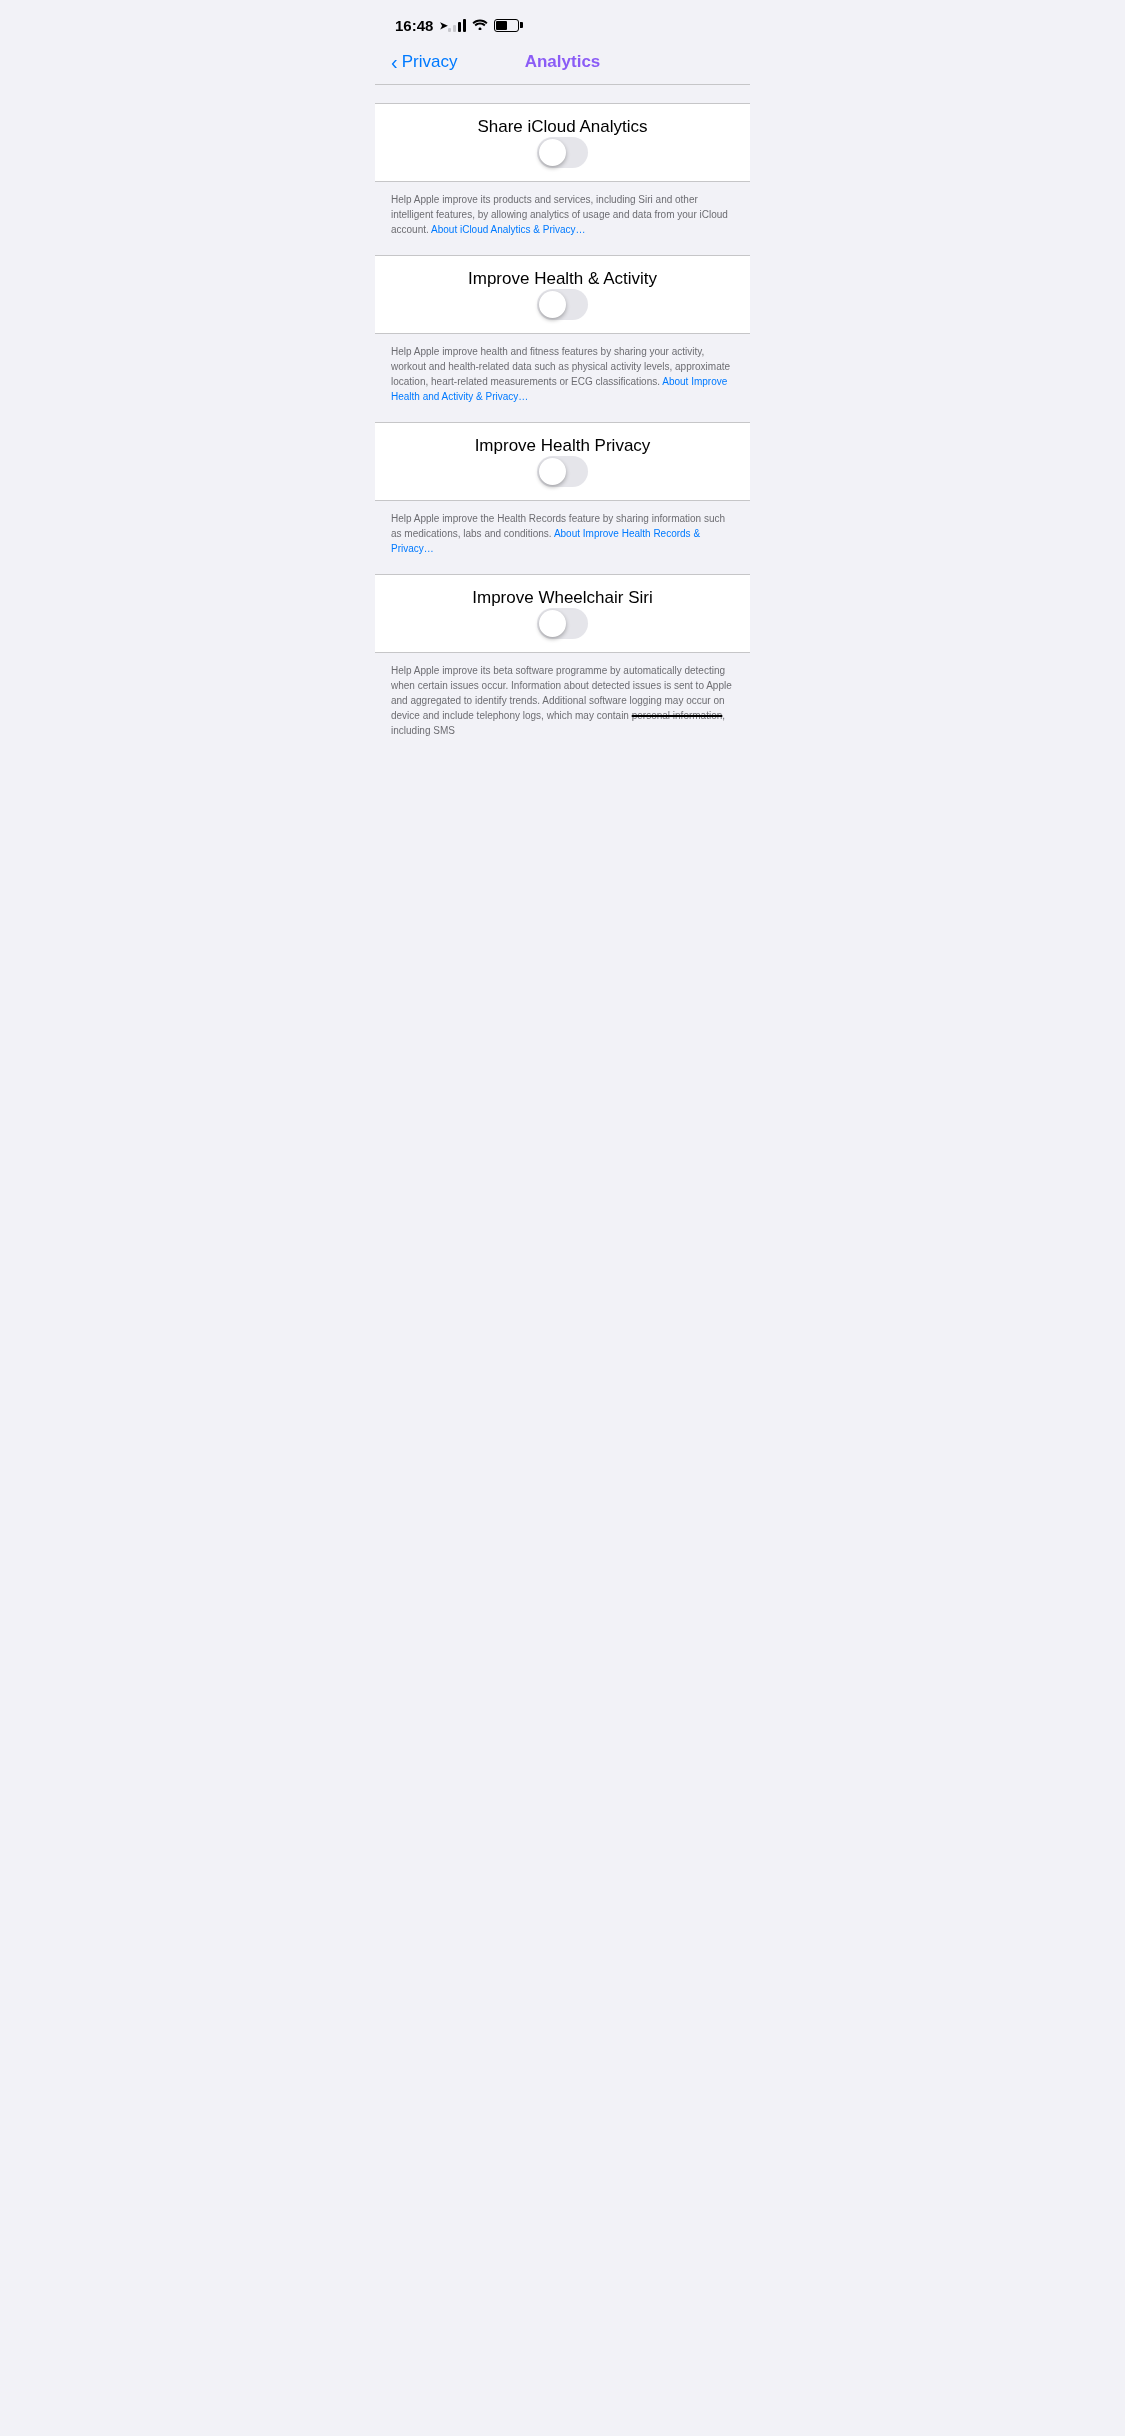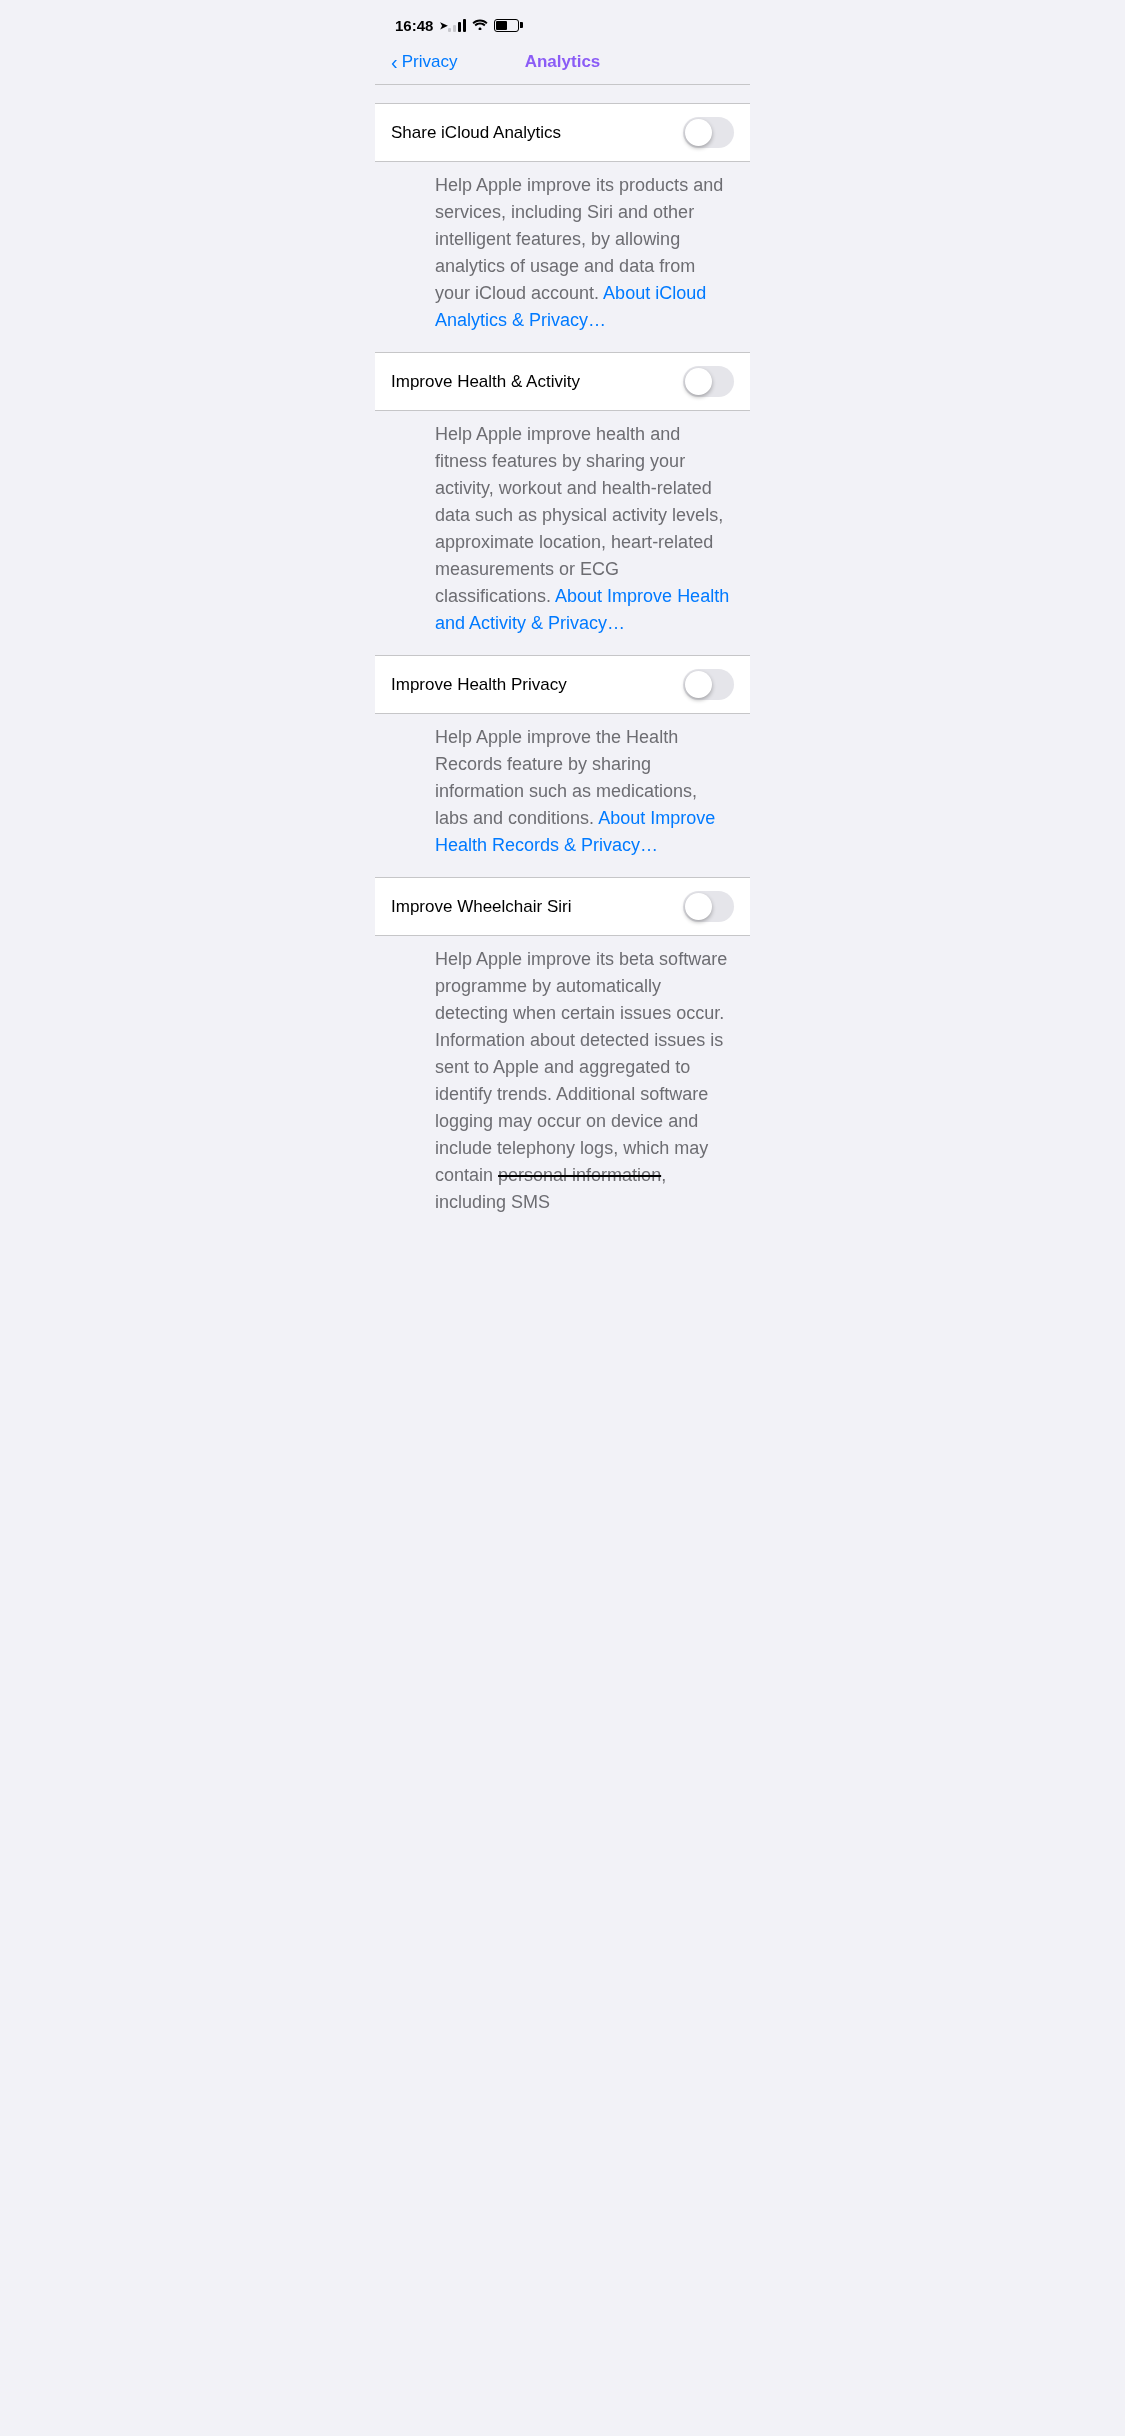--- a/index.html
+++ b/index.html
@@ -138,20 +138,21 @@
       margin-bottom: 0;
     }
 
     .settings-row {
       display: flex;
       align-items: center;
       justify-content: space-between;
       padding: 13px 16px;
       background: #fff;
       border-bottom: 1px solid #e5e5ea;
+      flex-direction: column;
     }
 
     .settings-row:last-of-type {
       border-bottom: none;
     }
 
     .row-label {
       font-size: 17px;
       color: #000;
       font-weight: 400;
@@ -180,24 +181,23 @@
       transition: left 0.2s;
     }
 
     
     .description-area {
       background: #f2f2f7;
       padding: 10px 16px 18px;
     }
 
     .description-text {
-      font-size: 18px;
+      font-size: 10px;
       color: #6d6d72;
       line-height: 1.5;
-      margin-left: 44px;
     }
 
     .description-link {
       color: #007aff;
       text-decoration: none;
     }
 
     
     .redacted {
       text-decoration: line-through;

